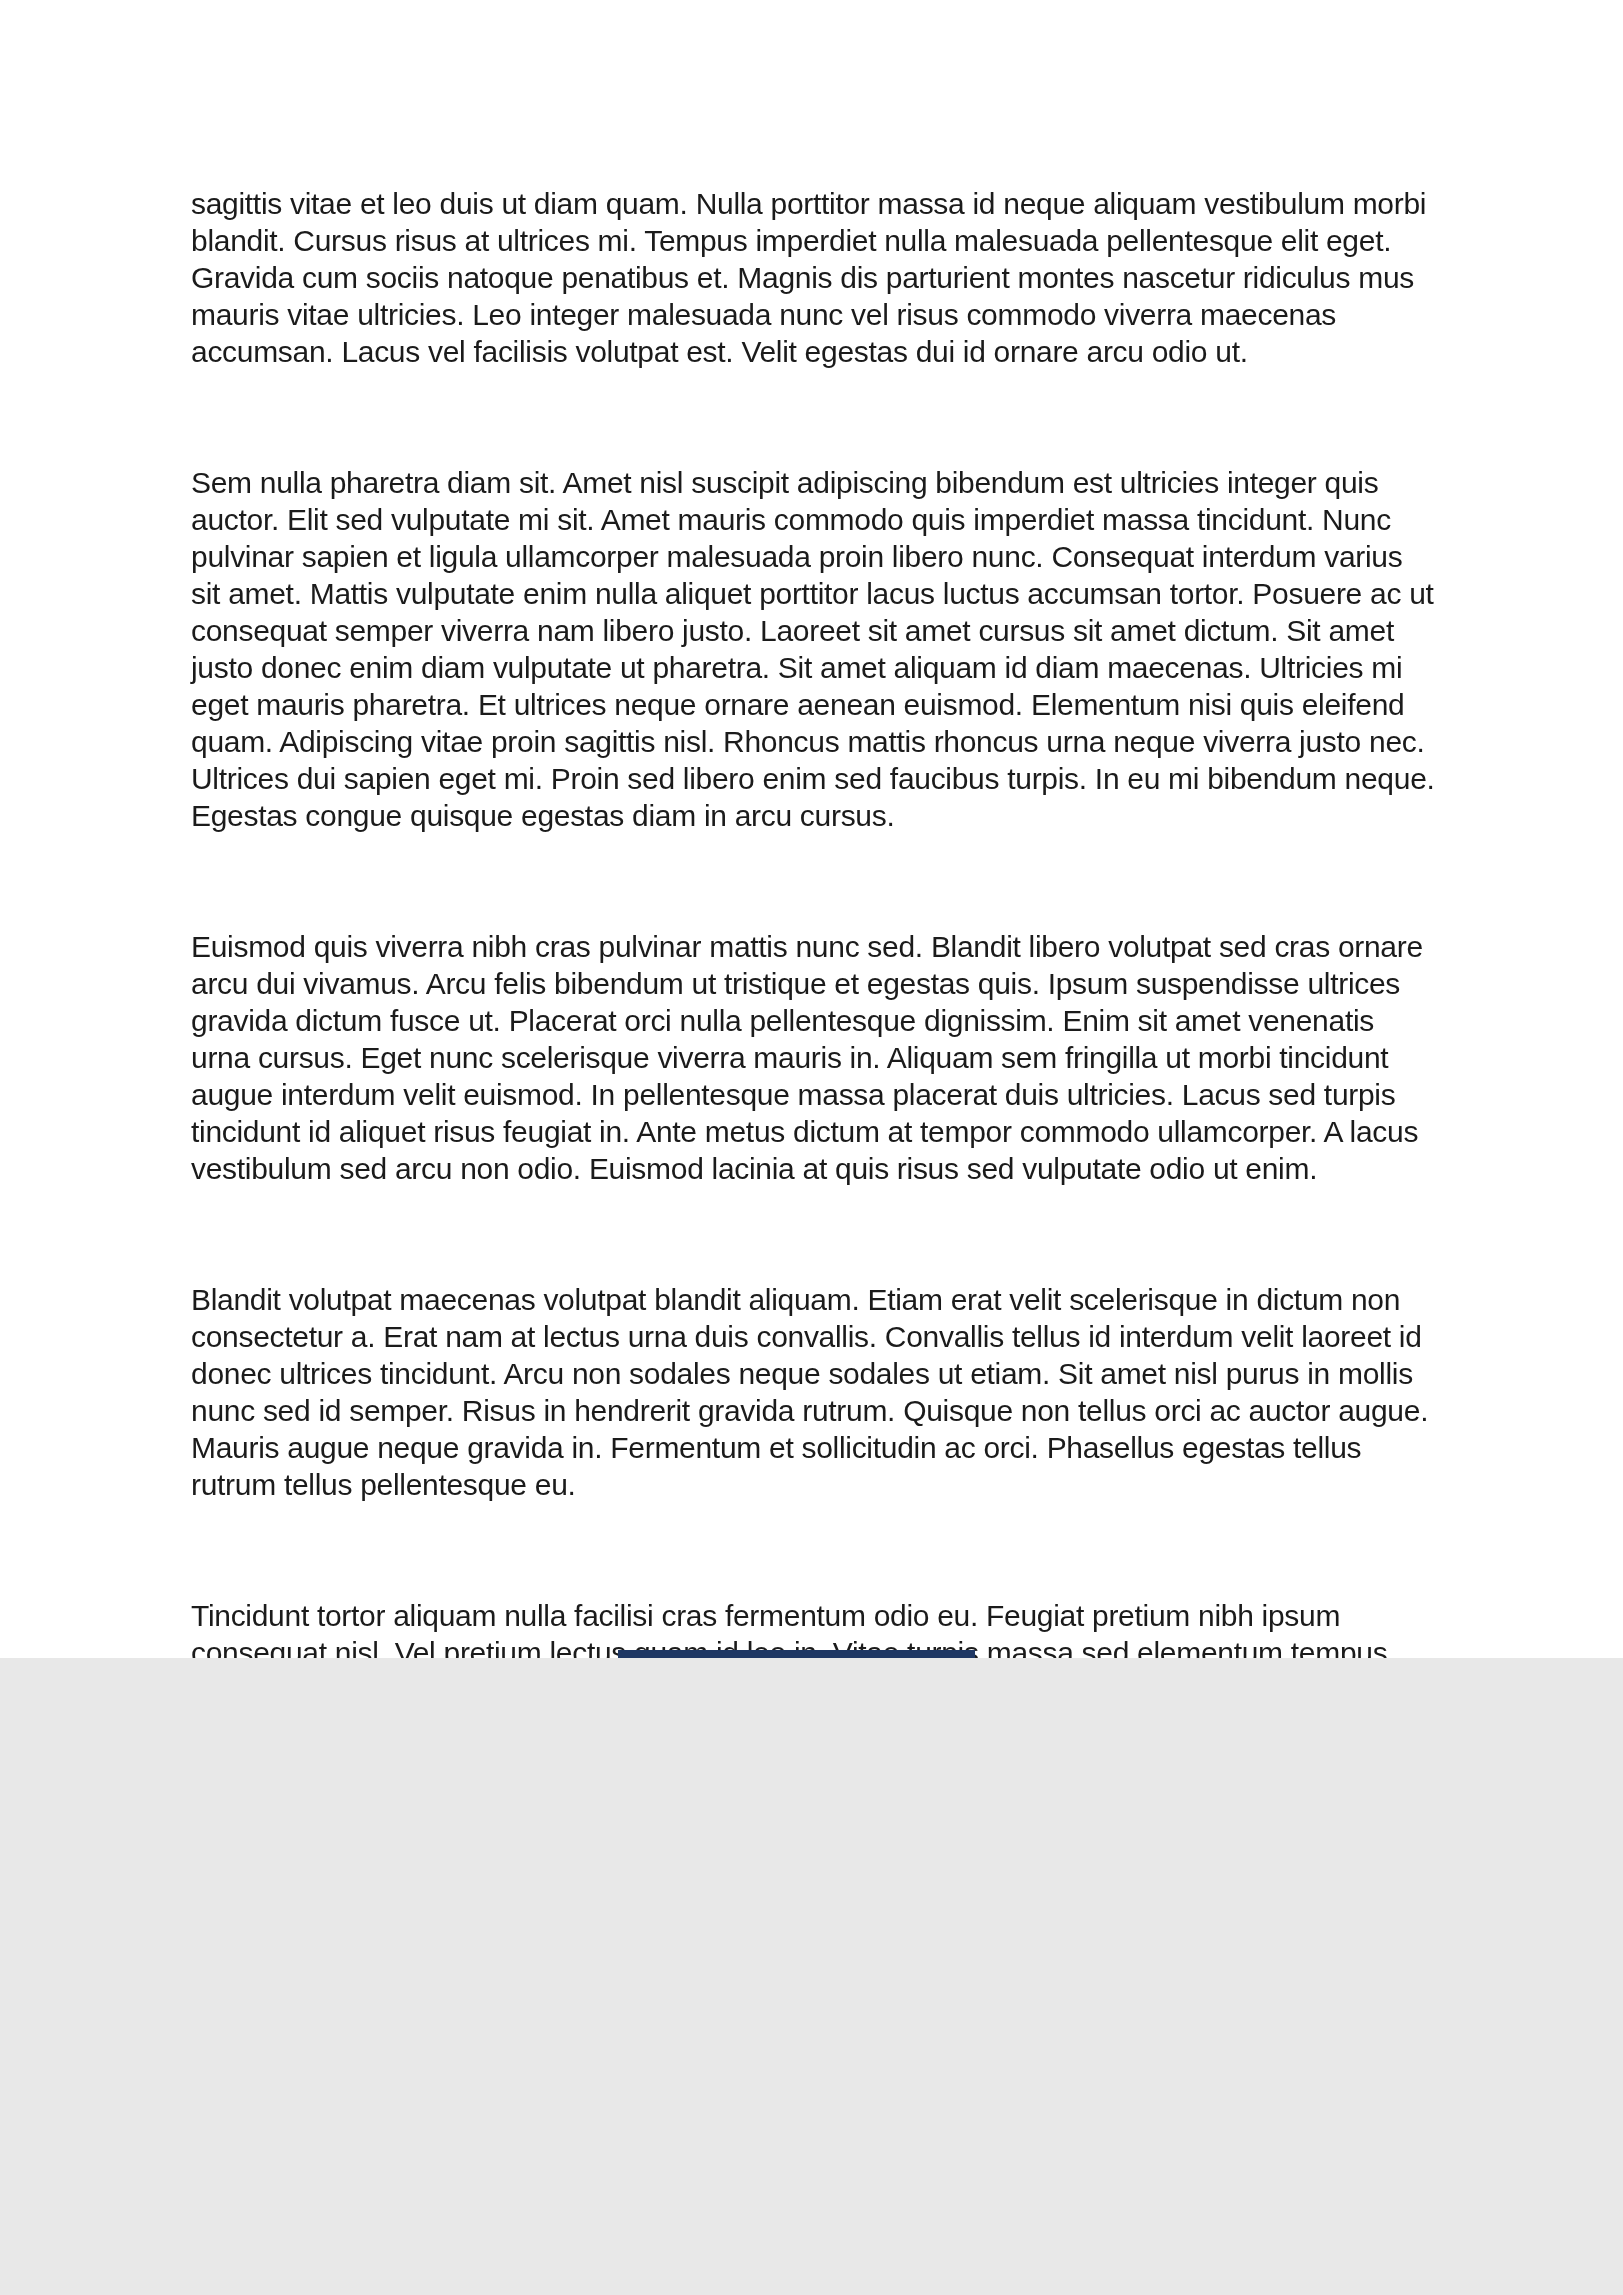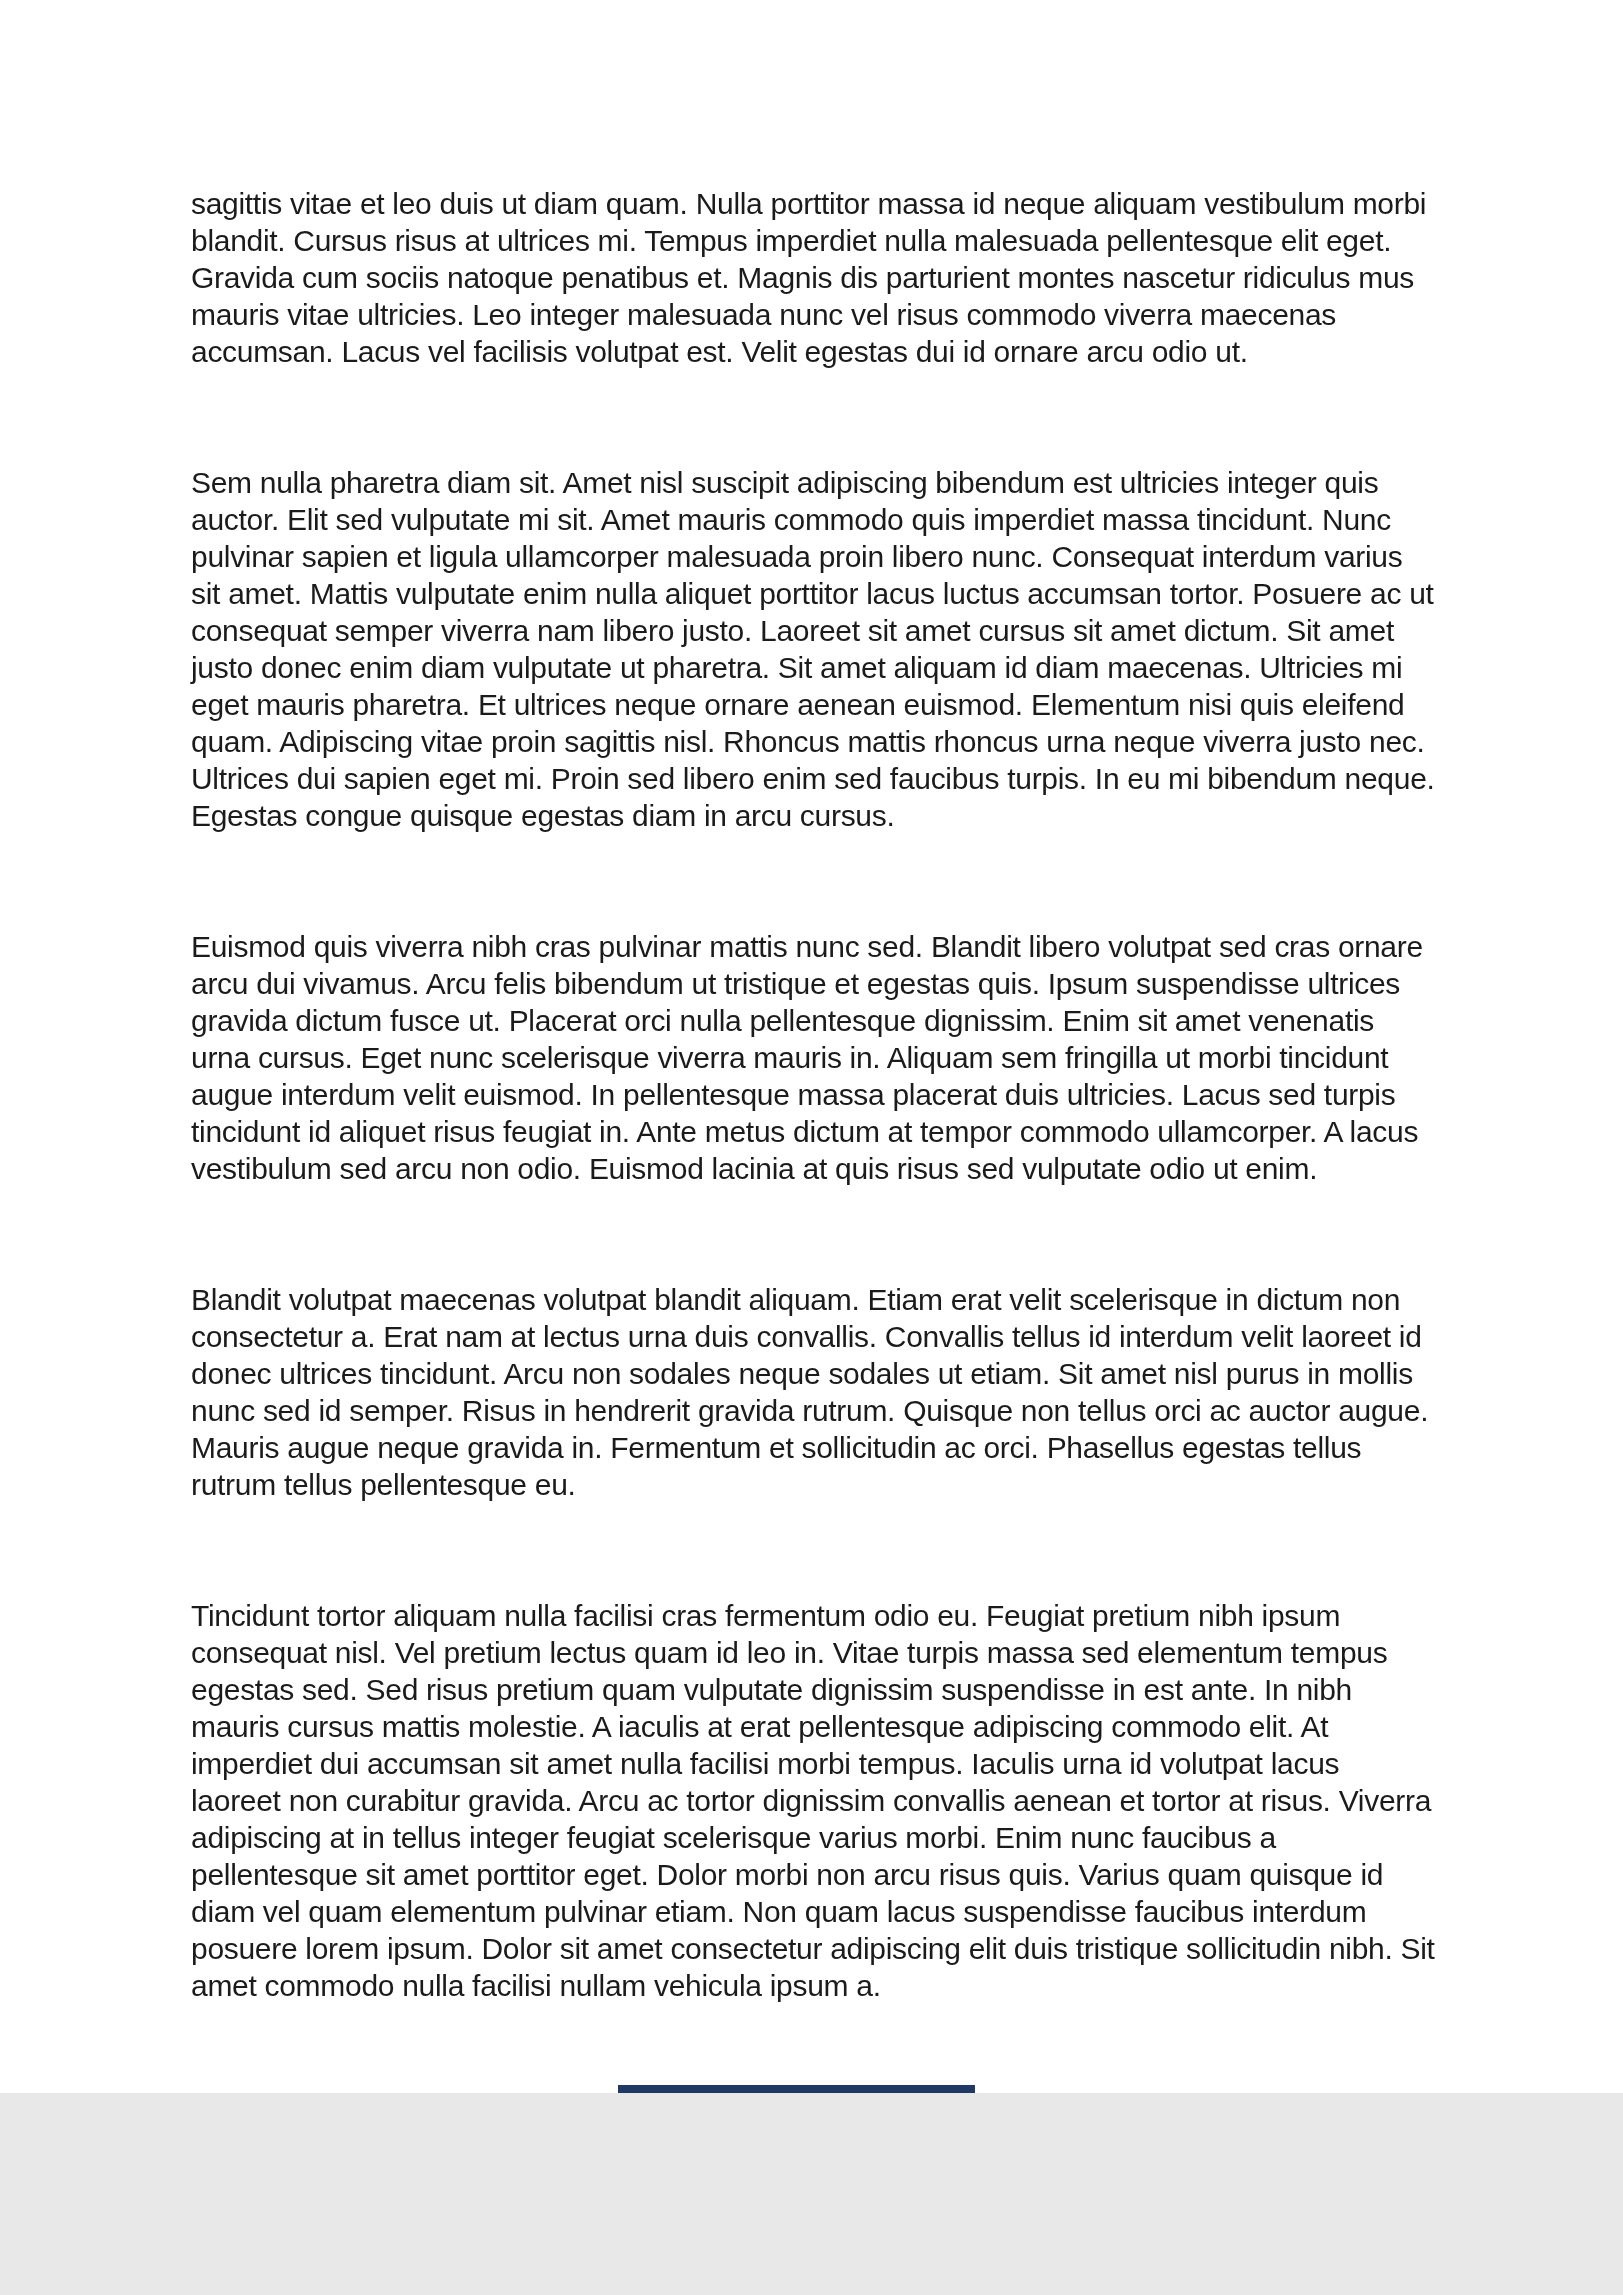--- a/index.html
+++ b/index.html
@@ -3,21 +3,21 @@
 <meta charset="utf-8">
 <style>
   html, body {
     margin: 0;
     padding: 0;
     background: #e8e8e8;
   }
   .page {
     position: relative;
     width: 1623px;
-    height: 2093px;
+    height: 1658px;
     background: #ffffff;
     overflow: hidden;
   }
   .text-block {
     position: absolute;
     left: 191px;
     top: 185px;
     width: 1245px;
     font-family: "Liberation Sans", "DejaVu Sans", sans-serif;
     font-size: 30px;

